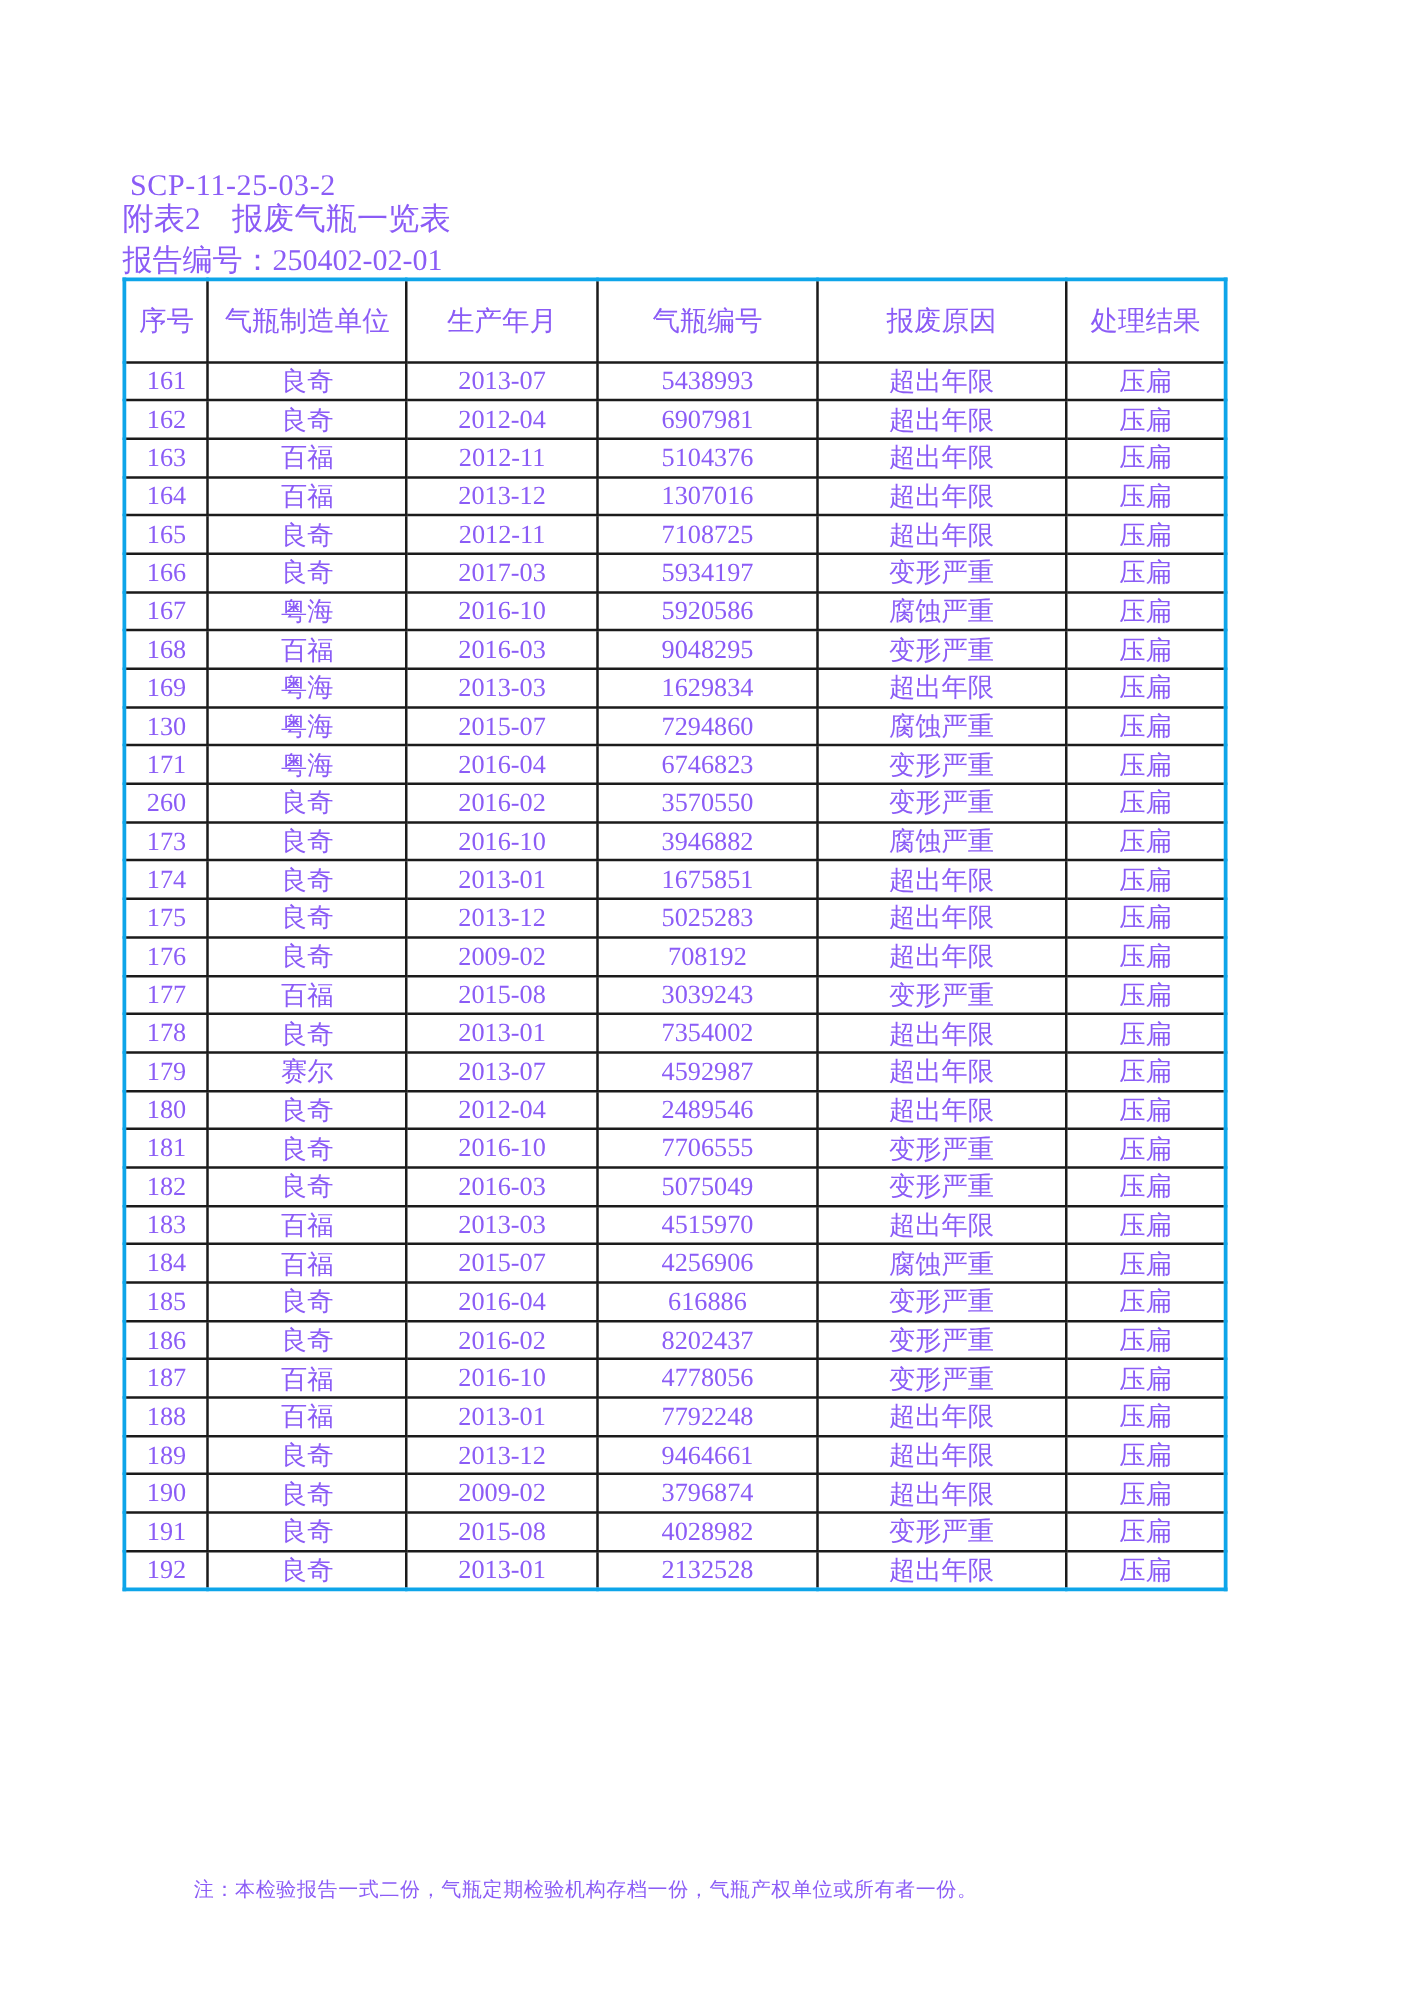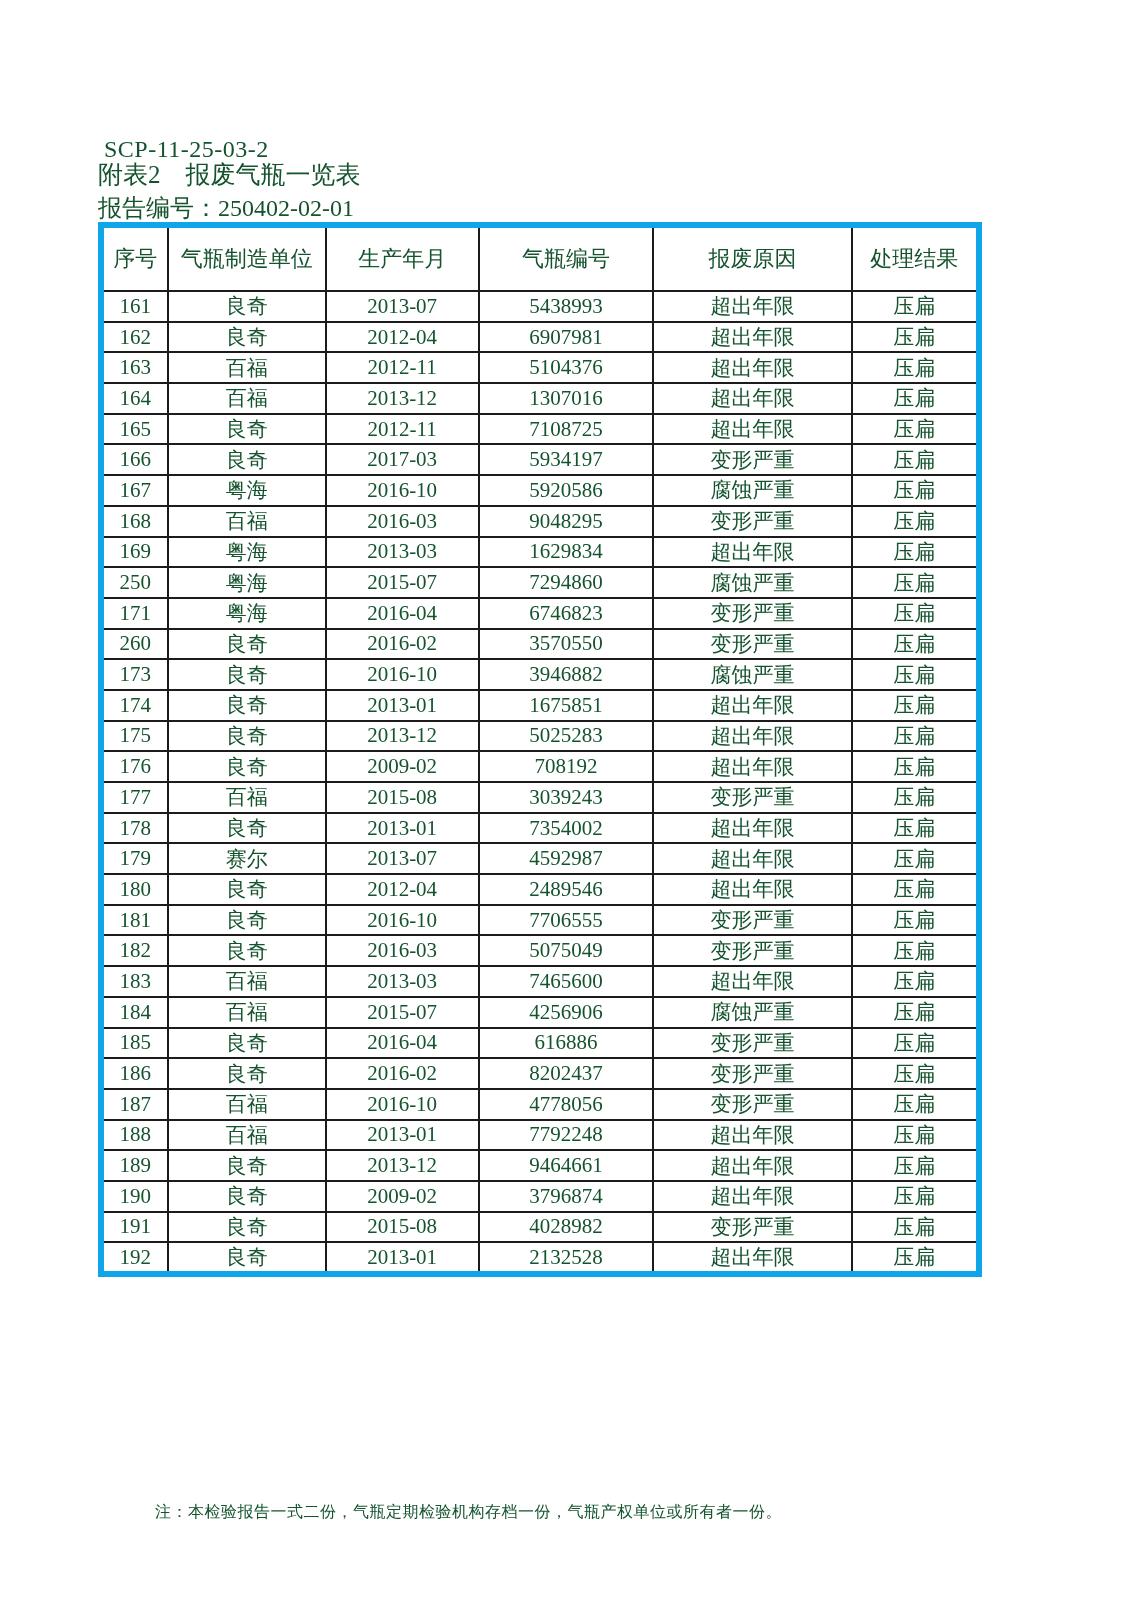--- a/index.html
+++ b/index.html
@@ -4,21 +4,21 @@
 <style>
   * { margin: 0; padding: 0; box-sizing: border-box; }
   html, body { background: #888; }
   .page {
     position: relative;
     width: 1131px;
     height: 1600px;
     margin: 0 auto;
     background: #ffffff;
     font-family: "Liberation Serif", "DejaVu Serif", serif;
-    color: #14532d;
+    color: #8b5cf6;
     overflow: hidden;
   }
   .doc-code {
     position: absolute;
     left: 104px;
     top: 136px;
     font-size: 24px;
     letter-spacing: 0.5px;
   }
   .doc-title {
@@ -36,21 +36,21 @@
     text-align: left;
     font-size: 24px;
   }
   table.scrap-table {
     position: absolute;
     left: 98px;
     top: 222px;
     width: 884px;
     border-collapse: collapse;
     table-layout: fixed;
-    border: 6px solid #0ea5e9;
+    border: 3px solid #0ea5e9;
   }
   table.scrap-table th,
   table.scrap-table td {
     border: 2px solid #1b1b1b;
     text-align: center;
     vertical-align: middle;
     font-weight: normal;
     overflow: hidden;
     white-space: nowrap;
   }
@@ -174,21 +174,21 @@
         </tr>
         <tr>
           <td>169</td>
           <td>粤海</td>
           <td>2013-03</td>
           <td>1629834</td>
           <td>超出年限</td>
           <td>压扁</td>
         </tr>
         <tr>
-          <td>250</td>
+          <td>130</td>
           <td>粤海</td>
           <td>2015-07</td>
           <td>7294860</td>
           <td>腐蚀严重</td>
           <td>压扁</td>
         </tr>
         <tr>
           <td>171</td>
           <td>粤海</td>
           <td>2016-04</td>
@@ -281,21 +281,21 @@
           <td>良奇</td>
           <td>2016-03</td>
           <td>5075049</td>
           <td>变形严重</td>
           <td>压扁</td>
         </tr>
         <tr>
           <td>183</td>
           <td>百福</td>
           <td>2013-03</td>
-          <td>7465600</td>
+          <td>4515970</td>
           <td>超出年限</td>
           <td>压扁</td>
         </tr>
         <tr>
           <td>184</td>
           <td>百福</td>
           <td>2015-07</td>
           <td>4256906</td>
           <td>腐蚀严重</td>
           <td>压扁</td>

